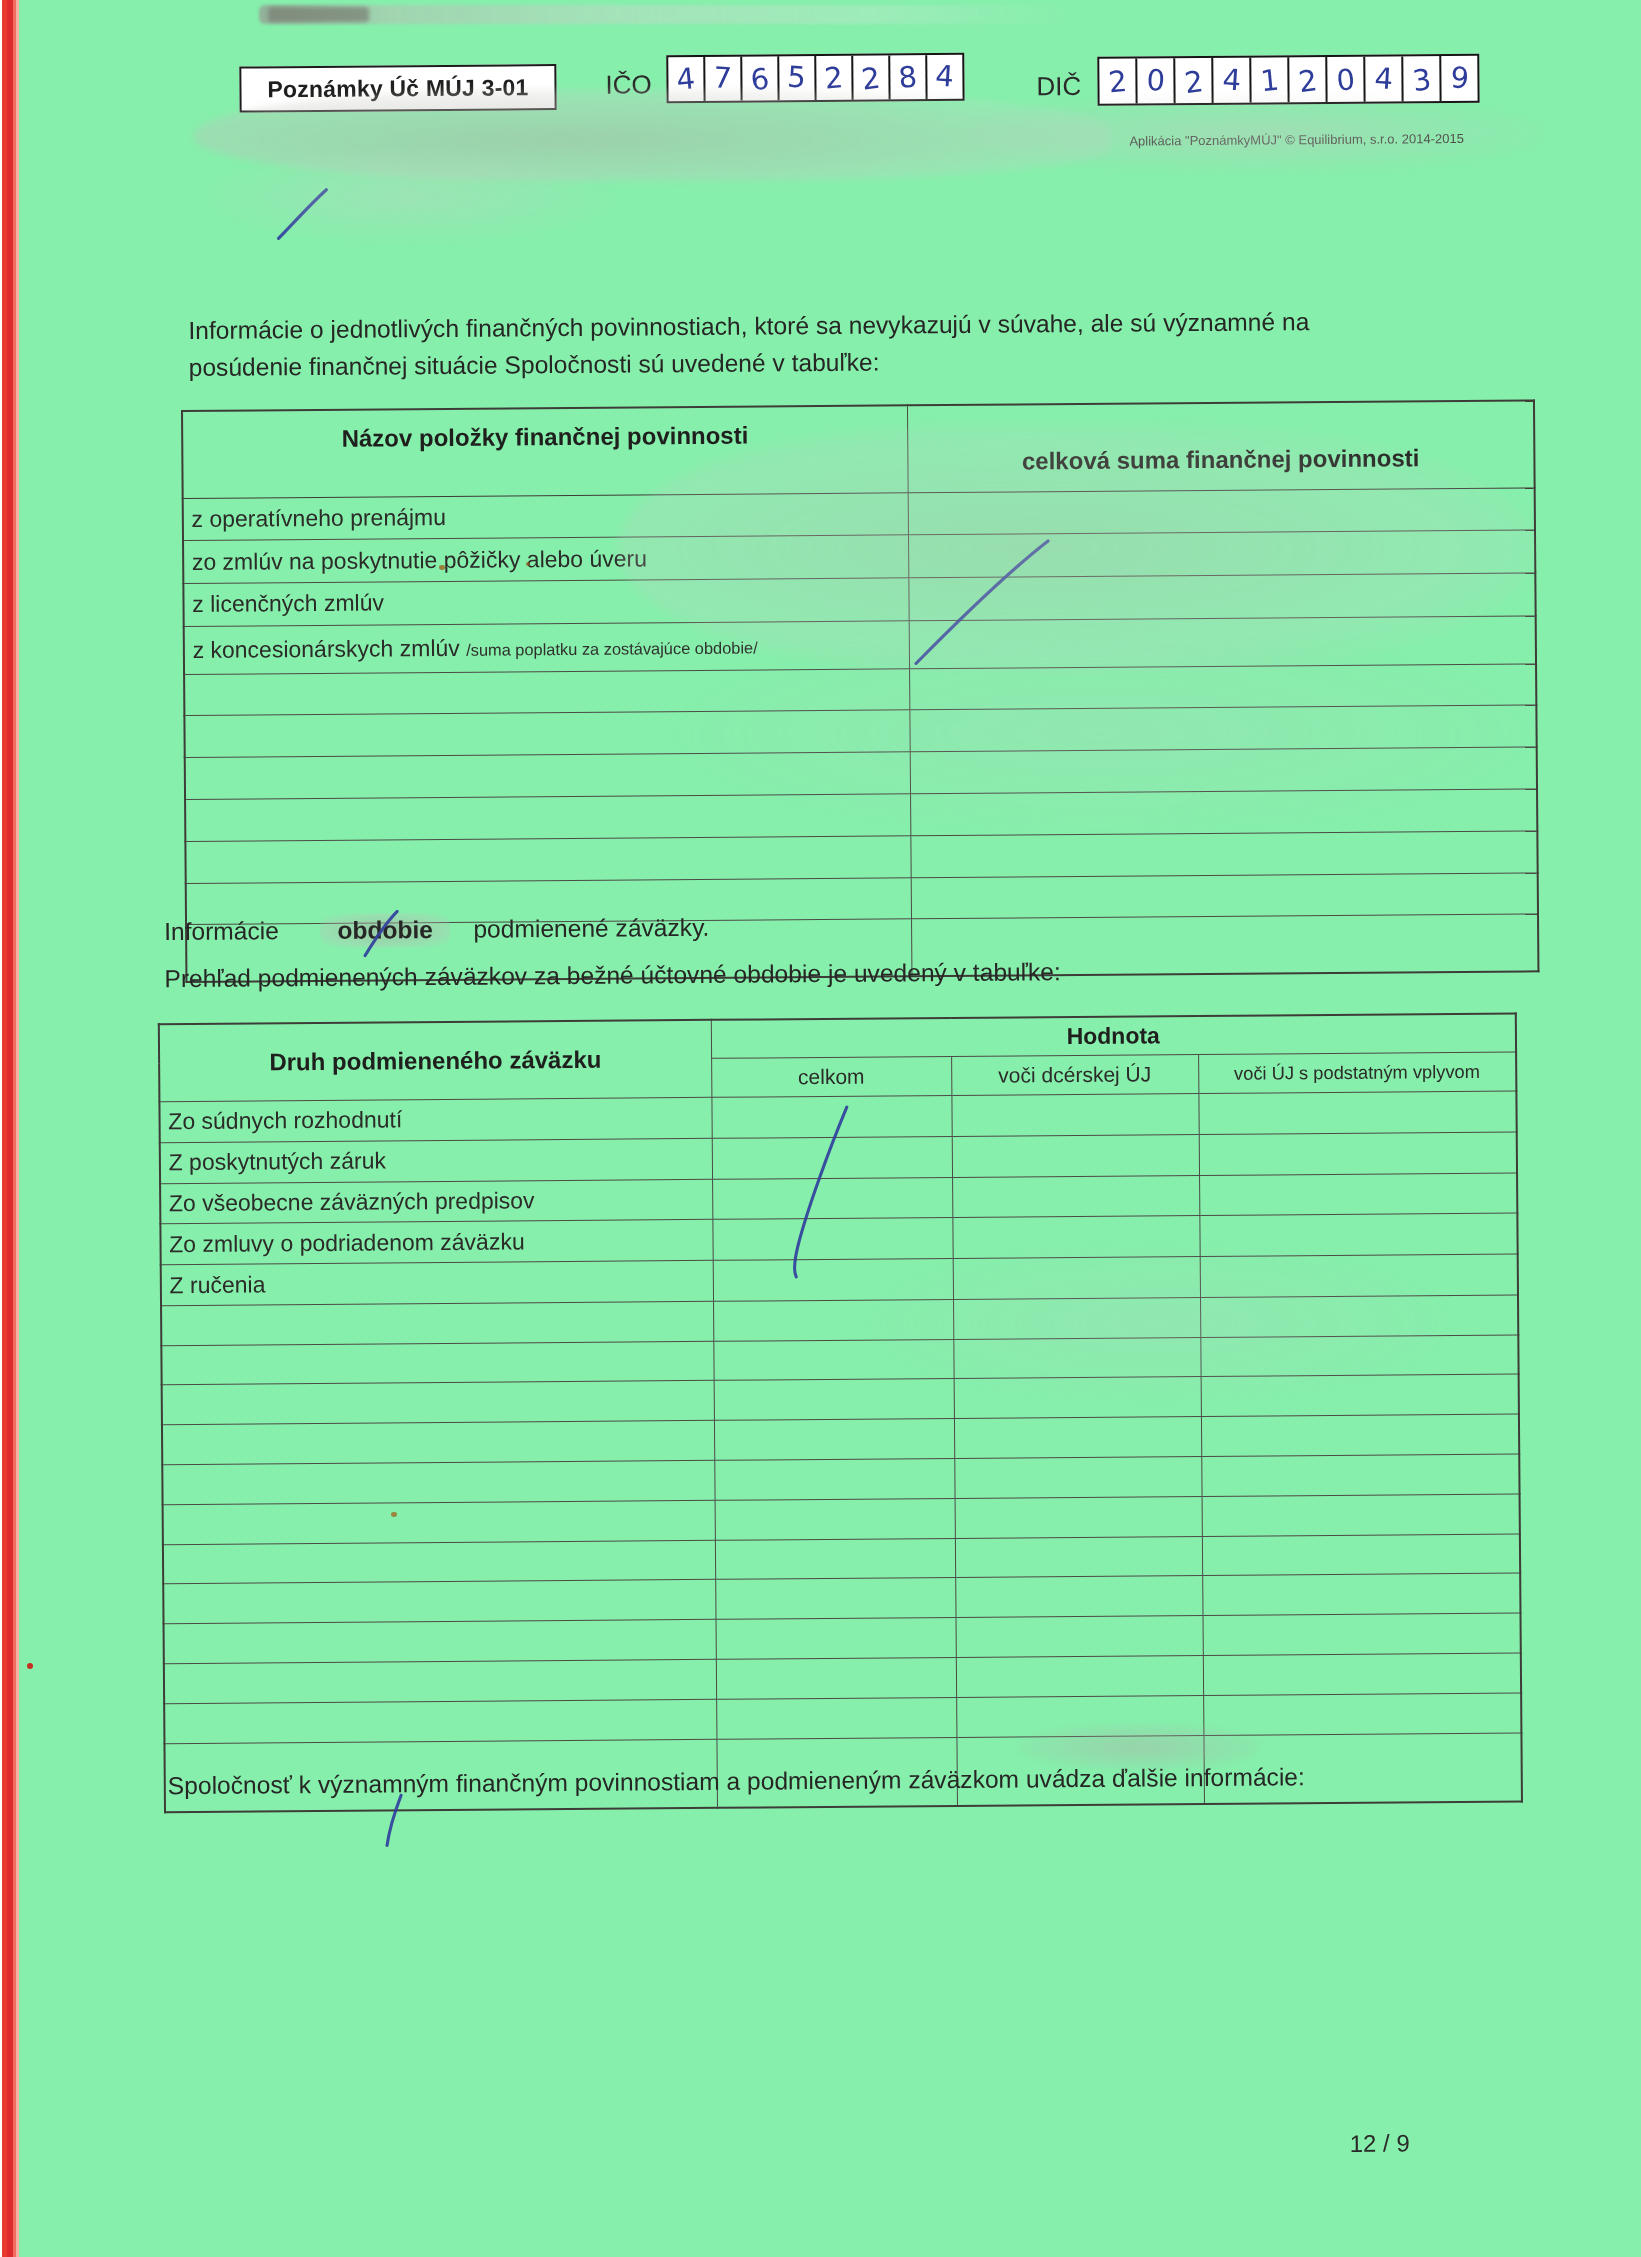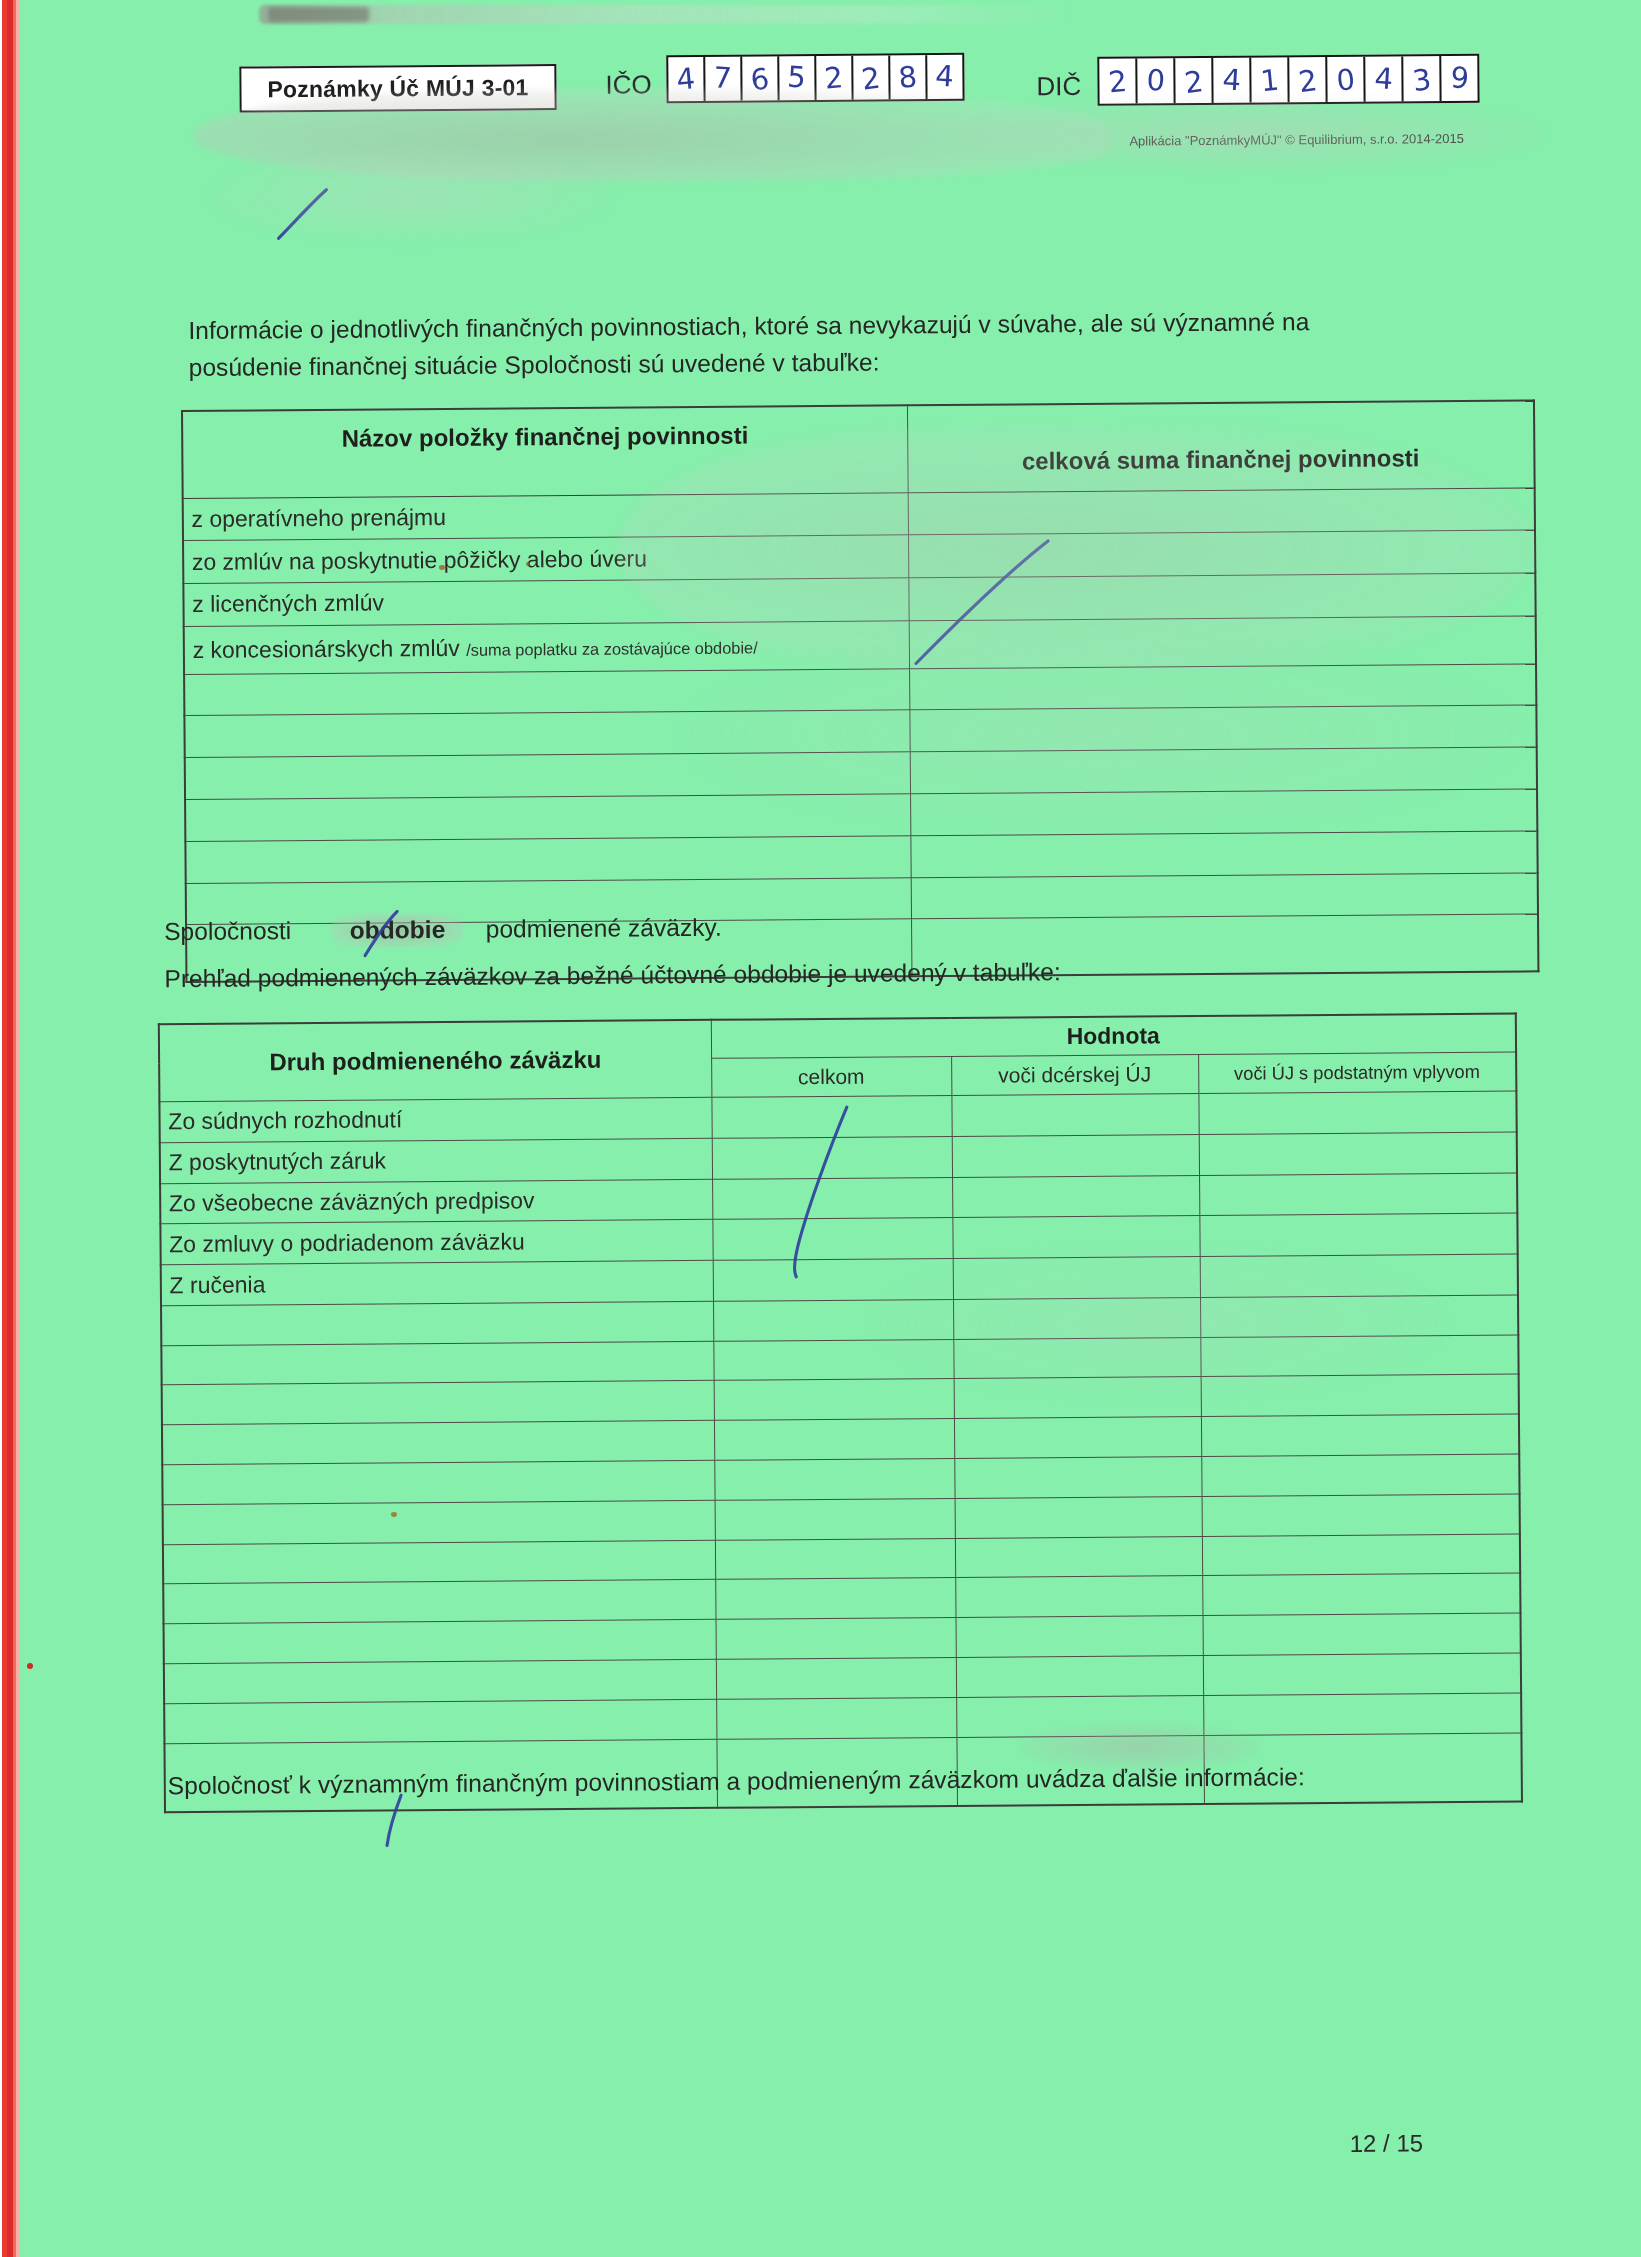--- a/index.html
+++ b/index.html
@@ -263,21 +263,21 @@
             <td></td>
           </tr>
       </tbody>
     </table>
 
     <svg class="hw" style="left:912px; top:537px; width:145px; height:133px;" viewBox="0 0 150 138">
       <path d="M6 132 C 40 98, 102 38, 144 6"></path>
     </svg>
 
     <div class="sentence">
-      <span>Spoločnosti</span><span class="hl">obdobie</span><span>podmienené záväzky.</span>
+      <span>Informácie</span><span class="hl">obdobie</span><span>podmienené záväzky.</span>
     </div>
     <svg class="hw" style="left:359px; top:902px; width:44px; height:56px;" viewBox="0 0 46 58">
       <path d="M6 52 C 16 36, 30 16, 40 6"></path>
     </svg>
     <div class="overview">Prehľad podmienených záväzkov za bežné účtovné obdobie je uvedený v tabuľke:</div>
 
     <table class="t2">
       <colgroup>
           <col class="t2c1">
           <col class="t2c2">
@@ -403,21 +403,21 @@
 
     <svg class="hw" style="left:778px; top:1101px; width:75px; height:180px;" viewBox="0 0 78 186">
       <path d="M70 6 C 52 48, 28 112, 18 150 C 14 166, 13 176, 16 182"></path>
     </svg>
 
     <p class="closing">Spoločnosť k významným finančným povinnostiam a podmieneným záväzkom uvádza ďalšie informácie:</p>
     <svg class="hw" style="left:373px; top:1786px; width:27px; height:62px;" viewBox="0 0 28 64">
       <path d="M22 6 C 15 24, 9 44, 7 58"></path>
     </svg>
 
-    <div class="page-number">12 / 15</div>
+    <div class="page-number">12 / 9</div>
   </div>
 
   <div class="artifact a-topband"></div>
   <div class="artifact a-topdark"></div>
   <div class="artifact a-blob1"></div>
   <div class="artifact a-blob2"></div>
   <div class="artifact a-blob3"></div>
   <div class="artifact a-t1shade"></div>
   <div class="artifact a-t1shade2"></div>
   <div class="artifact a-t2shade"></div>

